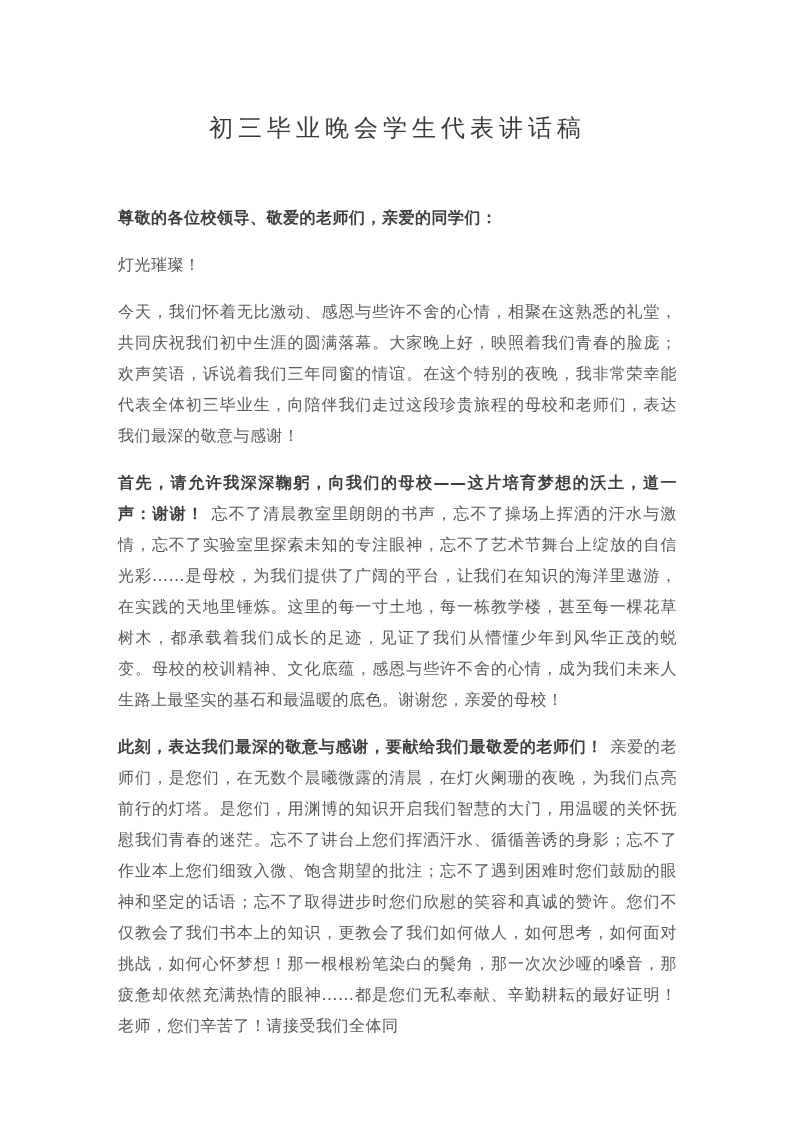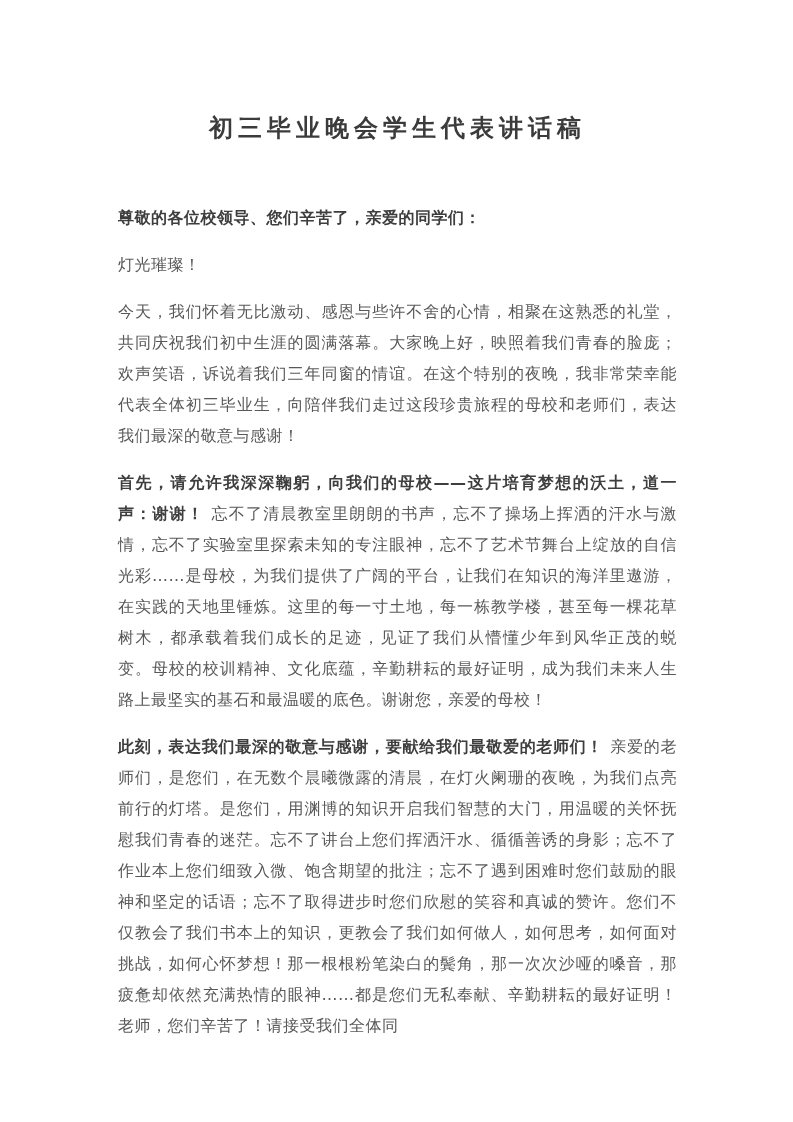--- a/index.html
+++ b/index.html
@@ -14,21 +14,21 @@
     height: 1122px;
     background: #ffffff;
     padding: 112px 116px 0 118px;
     overflow: hidden;
     font-family: "DejaVu Sans", "Liberation Sans", sans-serif;
   }
   .doc-title {
     margin: 0 0 58px 0;
     font-size: 24px;
     line-height: 32px;
-    font-weight: bold;
+    font-weight: normal;
     color: #3b3b3b;
     text-align: center;
     letter-spacing: 5px;
   }
   .body-para {
     margin: 0 0 16px 0;
     font-size: 16px;
     line-height: 31px;
     color: #585858;
     text-align: justify;
@@ -43,32 +43,32 @@
   }
 </style>
 </head>
 <body>
 
 <div class="page">
 
   <h1 class="doc-title">初三毕业晚会学生代表讲话稿</h1>
 
   <p class="body-para">
-    <span class="para-lead">尊敬的各位校领导、您们辛苦了，亲爱的同学们：</span><span></span>
+    <span class="para-lead">尊敬的各位校领导、敬爱的老师们，亲爱的同学们：</span><span></span>
   </p>
 
   <p class="body-para">
     <span class="para-lead"></span><span>灯光璀璨！</span>
   </p>
 
   <p class="body-para">
     <span class="para-lead"></span><span>今天，我们怀着无比激动、感恩与些许不舍的心情，相聚在这熟悉的礼堂，共同庆祝我们初中生涯的圆满落幕。大家晚上好，映照着我们青春的脸庞；欢声笑语，诉说着我们三年同窗的情谊。在这个特别的夜晚，我非常荣幸能代表全体初三毕业生，向陪伴我们走过这段珍贵旅程的母校和老师们，表达我们最深的敬意与感谢！</span>
   </p>
 
   <p class="body-para">
-    <span class="para-lead">首先，请允许我深深鞠躬，向我们的母校——这片培育梦想的沃土，道一声：谢谢！</span><span>忘不了清晨教室里朗朗的书声，忘不了操场上挥洒的汗水与激情，忘不了实验室里探索未知的专注眼神，忘不了艺术节舞台上绽放的自信光彩……是母校，为我们提供了广阔的平台，让我们在知识的海洋里遨游，在实践的天地里锤炼。这里的每一寸土地，每一栋教学楼，甚至每一棵花草树木，都承载着我们成长的足迹，见证了我们从懵懂少年到风华正茂的蜕变。母校的校训精神、文化底蕴，辛勤耕耘的最好证明，成为我们未来人生路上最坚实的基石和最温暖的底色。谢谢您，亲爱的母校！</span>
+    <span class="para-lead">首先，请允许我深深鞠躬，向我们的母校——这片培育梦想的沃土，道一声：谢谢！</span><span>忘不了清晨教室里朗朗的书声，忘不了操场上挥洒的汗水与激情，忘不了实验室里探索未知的专注眼神，忘不了艺术节舞台上绽放的自信光彩……是母校，为我们提供了广阔的平台，让我们在知识的海洋里遨游，在实践的天地里锤炼。这里的每一寸土地，每一栋教学楼，甚至每一棵花草树木，都承载着我们成长的足迹，见证了我们从懵懂少年到风华正茂的蜕变。母校的校训精神、文化底蕴，感恩与些许不舍的心情，成为我们未来人生路上最坚实的基石和最温暖的底色。谢谢您，亲爱的母校！</span>
   </p>
 
   <p class="body-para">
     <span class="para-lead">此刻，表达我们最深的敬意与感谢，要献给我们最敬爱的老师们！</span><span>亲爱的老师们，是您们，在无数个晨曦微露的清晨，在灯火阑珊的夜晚，为我们点亮前行的灯塔。是您们，用渊博的知识开启我们智慧的大门，用温暖的关怀抚慰我们青春的迷茫。忘不了讲台上您们挥洒汗水、循循善诱的身影；忘不了作业本上您们细致入微、饱含期望的批注；忘不了遇到困难时您们鼓励的眼神和坚定的话语；忘不了取得进步时您们欣慰的笑容和真诚的赞许。您们不仅教会了我们书本上的知识，更教会了我们如何做人，如何思考，如何面对挑战，如何心怀梦想！那一根根粉笔染白的鬓角，那一次次沙哑的嗓音，那疲惫却依然充满热情的眼神……都是您们无私奉献、辛勤耕耘的最好证明！老师，您们辛苦了！请接受我们全体同</span>
   </p>
 
 </div>
 
 </body></html>

